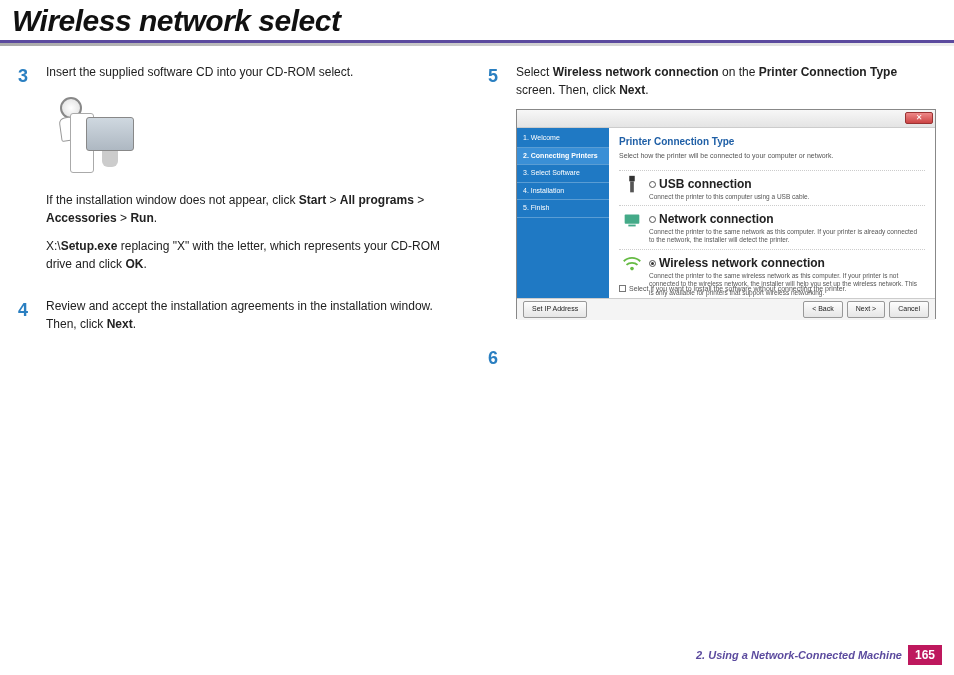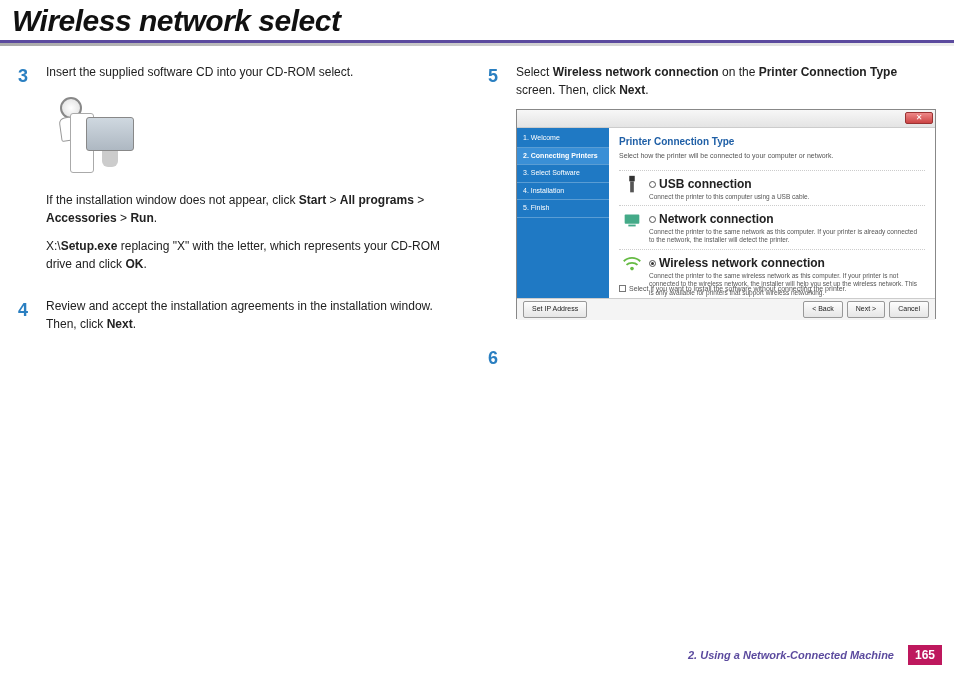--- a/index.html
+++ b/index.html
@@ -38,21 +38,21 @@
   .opt-title { font-weight: 700; font-size: 12px; }
   .opt-desc { color: #555; font-size: 6.5px; line-height: 1.3; }
   .radio { display:inline-block; width:7px; height:7px; border:1px solid #555; border-radius:50%; margin-right:3px; vertical-align:middle; }
   .radio.on::after { content:""; display:block; width:3px; height:3px; background:#333; border-radius:50%; margin:1px; }
   .wiz-check { position:absolute; bottom:4px; left:10px; font-size:7px; color:#555; }
   .wiz-check .cb { display:inline-block; width:7px; height:7px; border:1px solid #777; margin-right:3px; vertical-align:middle; }
   .wiz-foot { height: 22px; border-top: 1px solid #ccc; background:#f4f4f4; display:flex; align-items:center; padding:0 6px; gap:4px; }
   .wiz-btn { font-size:7px; padding:2px 8px; background:linear-gradient(#fdfdfd,#e6e6e6); border:1px solid #999; border-radius:2px; }
   .spacer { flex:1; }
 
-  .footer { position: absolute; bottom: 10px; right: 12px; display: flex; align-items: center; gap: 14px; font-size: 11px; }
+  .footer { position: absolute; bottom: 10px; right: 12px; display: flex; align-items: center; gap: 6px; font-size: 11px; }
   .chapter { color: #5b4a9e; font-weight: 700; font-style: italic; }
   .pagenum { background: #be185d; color: #fff; font-weight: 700; padding: 3px 7px; font-size: 12px; }
 </style>
 </head>
 <body>
 
 <div class="header">
   <div class="title">Wireless network select</div>
 </div>
 

